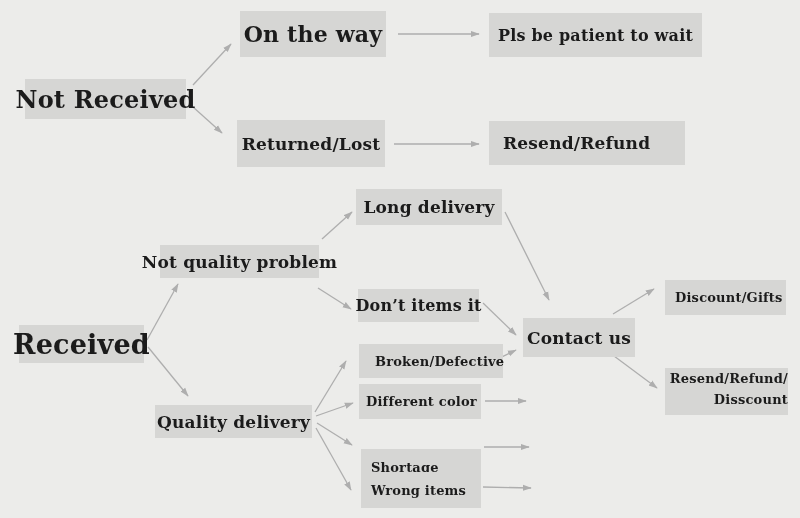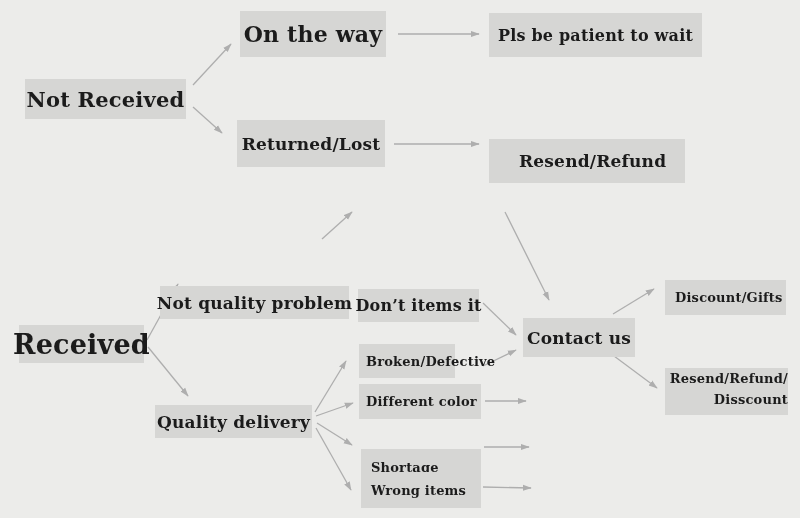--- a/index.html
+++ b/index.html
@@ -37,21 +37,21 @@
     font-weight: bold;
     display: flex;
     align-items: center;
     justify-content: center;
     white-space: nowrap;
     letter-spacing: 0.2px;
   }
   .node.left { justify-content: flex-start; padding-left: 10px; }
   .f27 { font-size: 27px; }
   .f22 { font-size: 22px; }
-  .f21 { font-size: 21px; }
+  .f21 { font-size: 24px; }
   .f17 { font-size: 17px; }
   .f16 { font-size: 16px; }
   .f13 { font-size: 13px; }
   .multiline {
     flex-direction: column;
     align-items: flex-end;
     justify-content: center;
     line-height: 21px;
   }
 </style>
@@ -89,32 +89,33 @@
   </svg>
 
   <div class="node f21" style="left:25px;  top:79px;  width:161px; height:40px;">Not Received</div>
 
   <div class="node f22" style="left:240px; top:11px;  width:146px; height:46px;">On the way</div>
 
   <div class="node f16" style="left:489px; top:13px;  width:213px; height:44px;">Pls be patient to wait</div>
 
   <div class="node f17" style="left:237px; top:120px; width:148px; height:47px;">Returned/Lost</div>
 
-  <div class="node f17 left" style="left:489px; top:139px; width:196px; height:44px; padding-left:30px;">Resend/Refund</div>
+  <div class="node f17 left" style="left:489px; top:121px; width:196px; height:44px; padding-left:14px;">Resend/Refund</div>
 
   <div class="node f27" style="left:19px;  top:325px; width:125px; height:38px;">Received</div>
 
-  <div class="node f17" style="left:160px; top:245px; width:189px; height:33px;margin-top:41px;">Not quality problem</div>
+  <div class="node f17" style="left:160px; top:245px; width:159px; height:33px;">Not quality problem</div>
 
+  <div class="node f17" style="left:356px; top:189px; width:146px; height:36px;">Long delivery</div>
 
   <div class="node f16" style="left:358px; top:289px; width:121px; height:33px;">Don’t items it</div>
 
   <div class="node f17" style="left:155px; top:405px; width:157px; height:33px;">Quality delivery</div>
 
-  <div class="node f13 left" style="left:359px; top:344px; width:96px; height:34px; padding-left:7px;">Broken/Defective</div>
+  <div class="node f13 left" style="left:359px; top:344px; width:144px; height:34px; padding-left:16px;">Broken/Defective</div>
 
   <div class="node f13 left" style="left:359px; top:384px; width:122px; height:35px; padding-left:7px;">Different color</div>
 
   <div class="node f13 left" style="left:361px; top:430px; width:120px; height:36px;margin-top:19px;">Shortage</div>
 
   <div class="node f13 left" style="left:361px; top:472px; width:120px; height:36px;">Wrong items</div>
 
   <div class="node f17" style="left:523px; top:318px; width:112px; height:39px;">Contact us</div>
 
   <div class="node f13 left" style="left:665px; top:280px; width:121px; height:35px;">Discount/Gifts</div>

